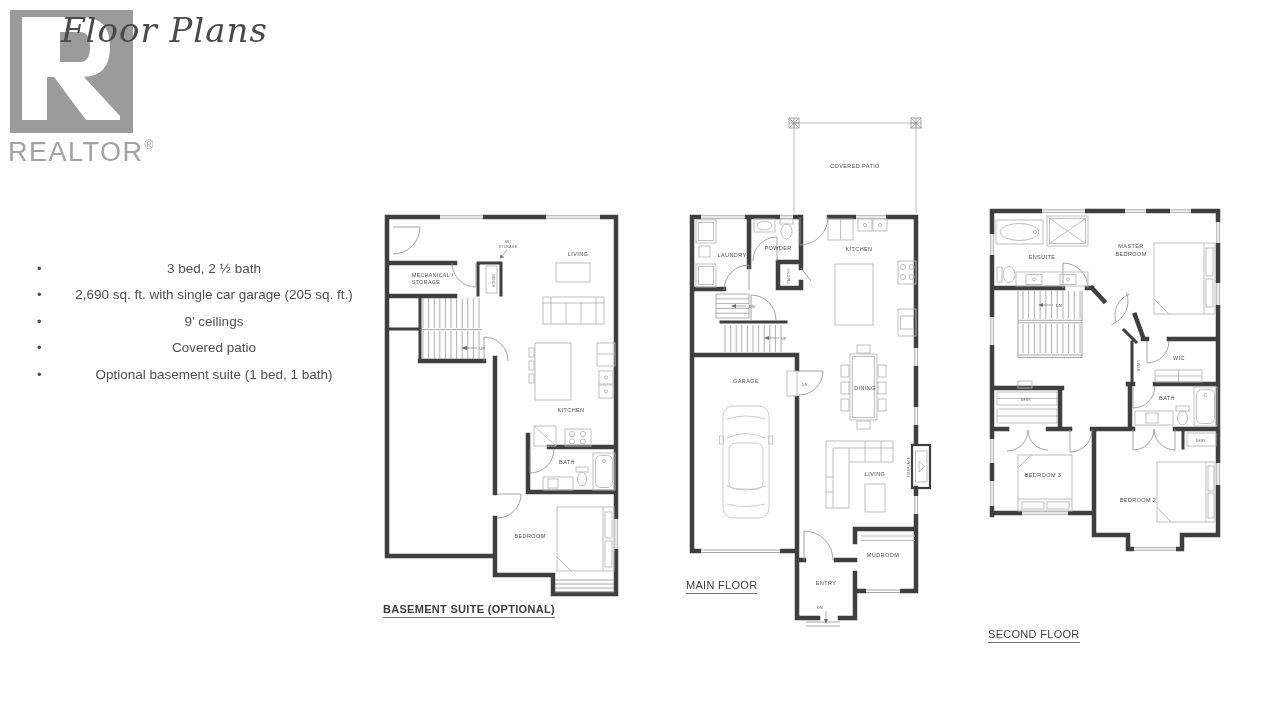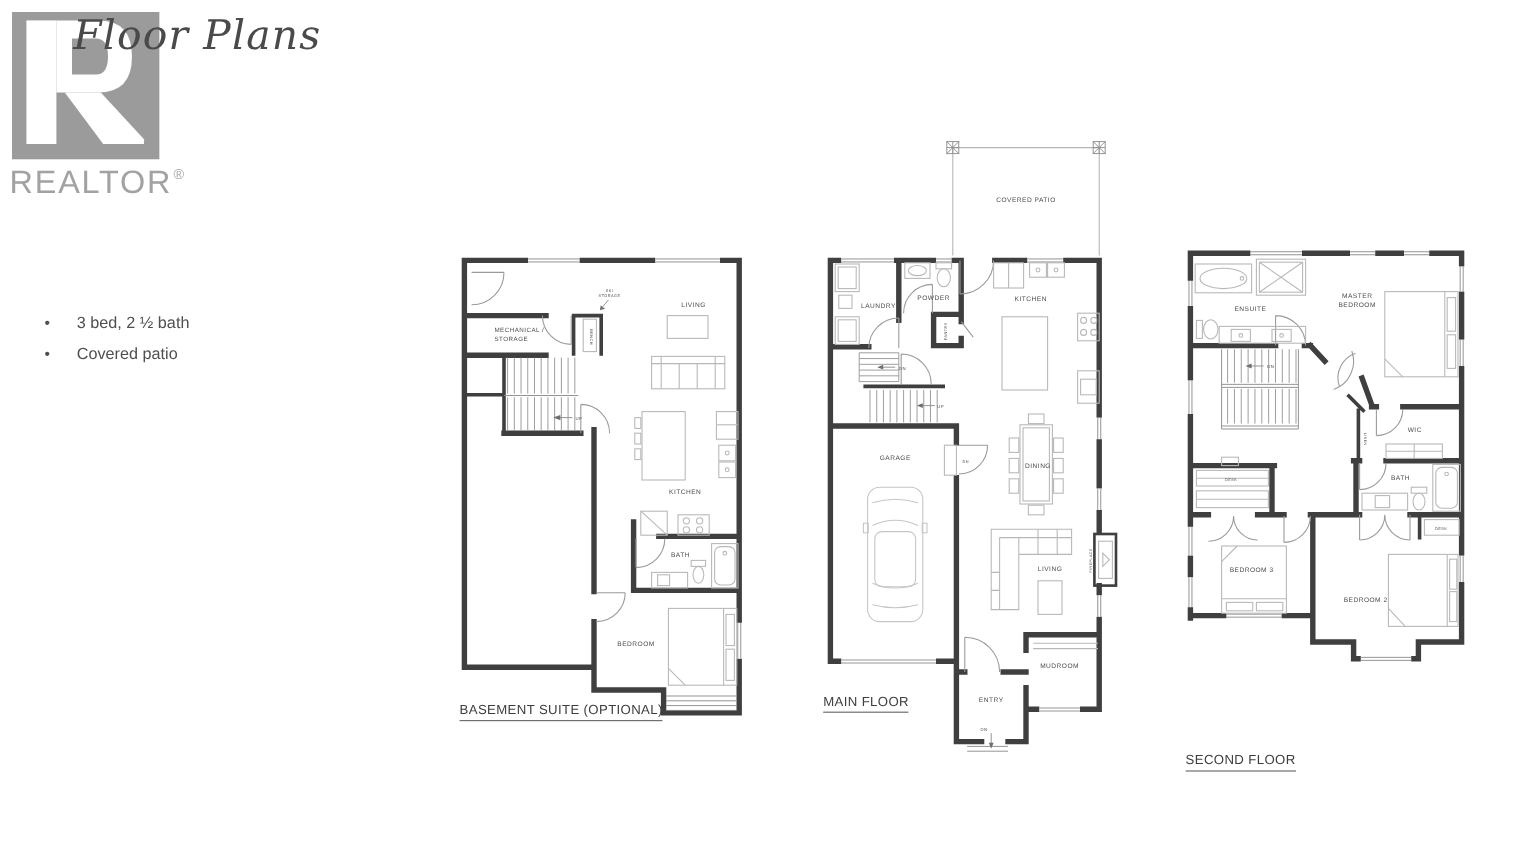--- a/index.html
+++ b/index.html
@@ -17,21 +17,21 @@
   .wordmark{
     position:absolute;left:8px;top:137px;
     font-size:27px;color:#a2a2a2;letter-spacing:1.5px;font-weight:normal;
   }
   .wordmark sup{font-size:12px;color:#a2a2a2;position:relative;top:-2px;left:1px;}
   
   .features{
     position:absolute;left:37px;top:256px;width:312px;margin:0;padding:0;
     list-style:none;font-size:13.5px;color:#4f4f4f;
   }
-  .features li{position:relative;padding-left:27px;line-height:26.4px;width:300px;}
+  .features li{position:relative;padding-left:27px;line-height:26.4px;width:300px;text-align:center;}
   .features li::before{content:"\2022";position:absolute;left:0;top:0;font-size:13px;color:#4f4f4f;}
   
   .plan{position:absolute;}
   .plan-caption{
     position:absolute;font-size:11px;color:#3d3d3d;letter-spacing:0.3px;
     border-bottom:1px solid #6f6f6f;padding-bottom:2px;white-space:nowrap;
   }
   svg text{font-family:"Liberation Sans",sans-serif;fill:#4d4d4d;letter-spacing:0.4px;}
   .lc{text-anchor:middle;font-size:5.5px;}
   .ls{font-size:3.6px;}
@@ -58,21 +58,24 @@
     <path d="M37 7 H72 Q100 7 100 37 Q100 67 72 67 H37 Z" fill="#ffffff"></path>
     <path d="M50 22 H70 Q80 22 80 37 Q80 52 70 52 H50 Z" fill="#9b9b9b"></path>
     <polygon points="44,67 74,67 110,106 110,110 76,110" fill="#ffffff"></polygon>
   </svg>
 </div>
 <div class="page-title">Floor Plans</div>
 <div class="wordmark"><span>REALTOR</span><sup>®</sup></div>
 
 <ul class="features">
   <li>3 bed, 2 ½ bath</li>
+  <li>2,690 sq. ft. with single car garage (205 sq. ft.)</li>
+  <li>9’ ceilings</li>
   <li>Covered patio</li>
+  <li>Optional basement suite (1 bed, 1 bath)</li>
 </ul>
 
 <div class="plan" style="left:383px;top:211px;width:237px;height:390px;">
 <svg width="237" height="390" viewBox="0 0 237 390">
   <g>
     <path class="w" d="M4 6H233 M233 6V383 M4 6V345 M4 345H112 M112 147V282 M112 307V364 M112 364H170 M170 364V383 M170 383H233 M4 52H72 M4 85H72 M37 150H101 M145 224V281 M166 236H233 M145 281H233"></path>
     <path class="w3" d="M4 118H36 M37 85V150 M95 52V84 M118 52V84 M95 52H118"></path>
   </g>
   <g>
     <rect class="wr" x="57" y="3" width="43" height="6"></rect>
@@ -139,21 +142,21 @@
     <text class="lt" x="125" y="36.5">STORAGE</text>
     <text class="lt" x="109" y="70" transform="rotate(90 109 70)">BENCH</text>
     <text class="lc" x="195" y="45">LIVING</text>
     <text class="lc" x="188" y="201">KITCHEN</text>
     <text class="lc" x="184" y="253">BATH</text>
     <text class="lc" x="147" y="327">BEDROOM</text>
     <text class="ls" x="96.5" y="139">UP</text>
   </g>
 </svg>
 </div>
-<div class="plan-caption" style="left:383px;top:586px;">BASEMENT SUITE (OPTIONAL)</div>
+<div class="plan-caption" style="left:383px;top:603px;font-weight:bold;">BASEMENT SUITE (OPTIONAL)</div>
 
 <div class="plan" style="left:683px;top:110px;width:255px;height:520px;">
 <svg width="255" height="520" viewBox="0 0 255 520">
   <g>
     <path class="thin" d="M111 13H233 M111 13V103 M233 13V103"></path>
     <rect class="wn" x="106" y="8" width="10" height="10" fill="#fff"></rect>
         <path class="wn" d="M106 8L116 18 M116 8L106 18 M111 8V18 M106 13H116"></path>
     <rect class="wn" x="228" y="8" width="10" height="10" fill="#fff"></rect>
         <path class="wn" d="M228 8L238 18 M238 8L228 18 M233 8V18 M228 13H238"></path>
   </g>

